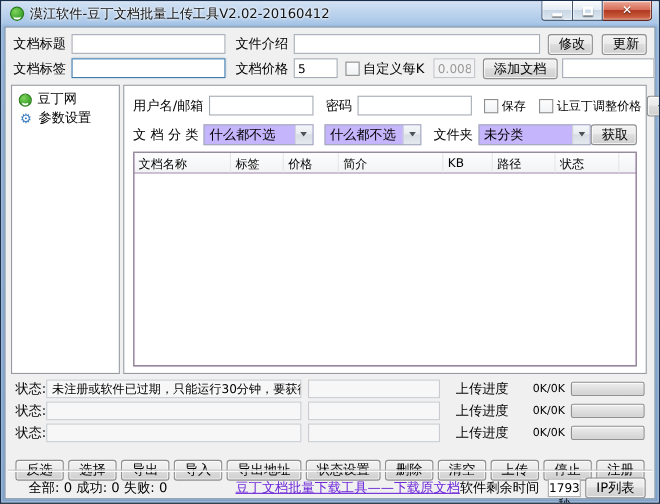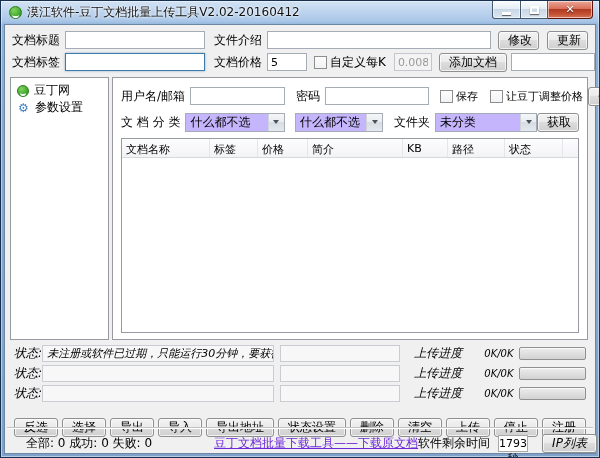--- a/index.html
+++ b/index.html
@@ -51,38 +51,38 @@
   .prow{ display:flex; align-items:center; height:20px; margin-bottom:6px;}
   .prow .lbl{ margin-right:5px;}
   
   .grid{ flex:1; border:1px solid #979ba1; background:#701a75; display:flex; flex-direction:column; overflow:hidden;}
   .grid-head{ display:flex; height:19px; background:linear-gradient(180deg,#fdfdfe,#f2f3f5); border-bottom:1px solid #d5d8dc;}
   .gh{ border-right:1px solid #e4e6e9; font-size:11px; padding:3px 0 0 4px; white-space:nowrap; overflow:hidden;}
   .gh.c0{width:88px;} .gh.c1{width:48px;} .gh.c2{width:50px;} .gh.c3{width:95px;} .gh.c4{width:45px;} .gh.c5{width:57px;} .gh.c6{width:58px;} .gh.c7{flex:1; border-right:none;}
   .grid-body{ flex:1; background:#fff;}
   
   .statusarea{ position:absolute; left:0; right:0; top:318px;}
-  .srow{ display:flex; align-items:center; height:20px; padding:0 9px;font-style:italic;}
+  .srow{ display:flex; align-items:center; height:20px; padding:0 9px;}
   .srow .slabel{ width:32px; font-size:12px;}
   .sbox{ height:17px; border:1px solid #c9cdd2; background:#f7f7f7; font-size:11px; line-height:15px; padding:0 4px; white-space:nowrap; overflow:hidden;}
   .sbox.b1{ flex:0 0 232px;}
   .sbox.b2{ flex:0 0 120px; margin-left:6px;}
   .sprog-label{ margin-left:14px; font-size:12px; white-space:nowrap;}
   .sprog-val{ margin-left:22px; font-size:10px; white-space:nowrap;}
   .pbar{ width:76px; height:13px; margin-left:5px; border:1px solid #8e9091; border-radius:2px; background:linear-gradient(180deg,#ededed,#d2d2d2); box-shadow:inset 0 1px 1px rgba(255,255,255,.8);}
   
   .btnrow{ position:absolute; left:0; right:0; top:392px; height:20px; display:flex; align-items:center; justify-content:space-between; padding:0 9px;}
   
   .sep{ position:absolute; left:2px; right:2px; top:402px; height:2px; border-top:1px solid #c2c2c2; border-bottom:1px solid #ffffff;}
   .footer{ position:absolute; left:0; right:0; top:405px; height:26px; display:flex; align-items:center; padding:0 9px;}
   .counts{ font-size:12px; white-space:nowrap;margin-left:12px;}
   .dlink{ margin-left:62px; font-size:12px; color:#6d28d9; text-decoration:underline; white-space:nowrap; cursor:pointer;}
   .remain-label{ margin-left:auto; font-size:12px; white-space:nowrap;}
   .remain-box{ width:62px; height:17px; margin-left:8px; border:1px solid #a9a9a9; background:#fff; font-size:11px; text-align:center; line-height:15px;}
-  .iplist{ margin-left:14px;font-style:italic;}
+  .iplist{ margin-left:4px;}
 </style>
 </head>
 <body>
 
 <div class="window">
 
   <div class="titlebar">
     <span class="app-icon"></span>
     <span class="title-text">漠江软件-豆丁文档批量上传工具V2.02-20160412</span>
     <div class="win-controls">

